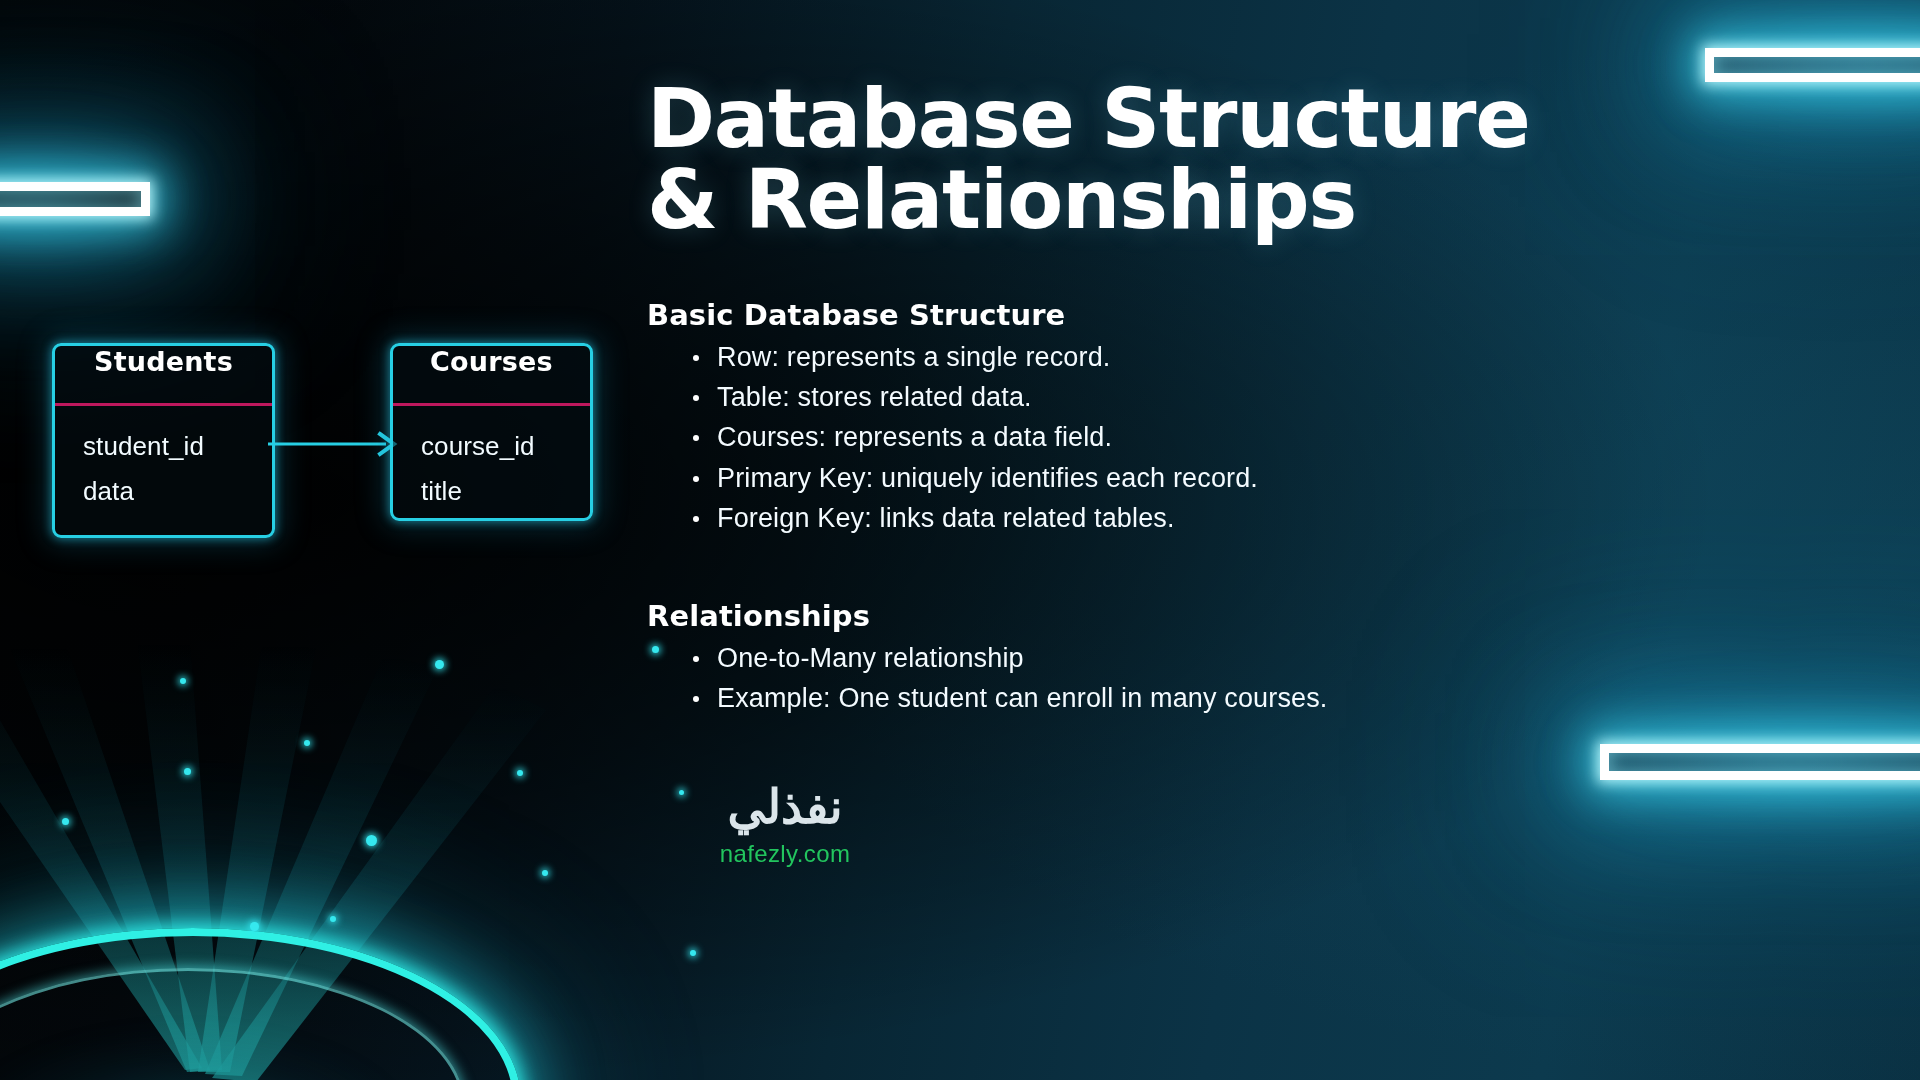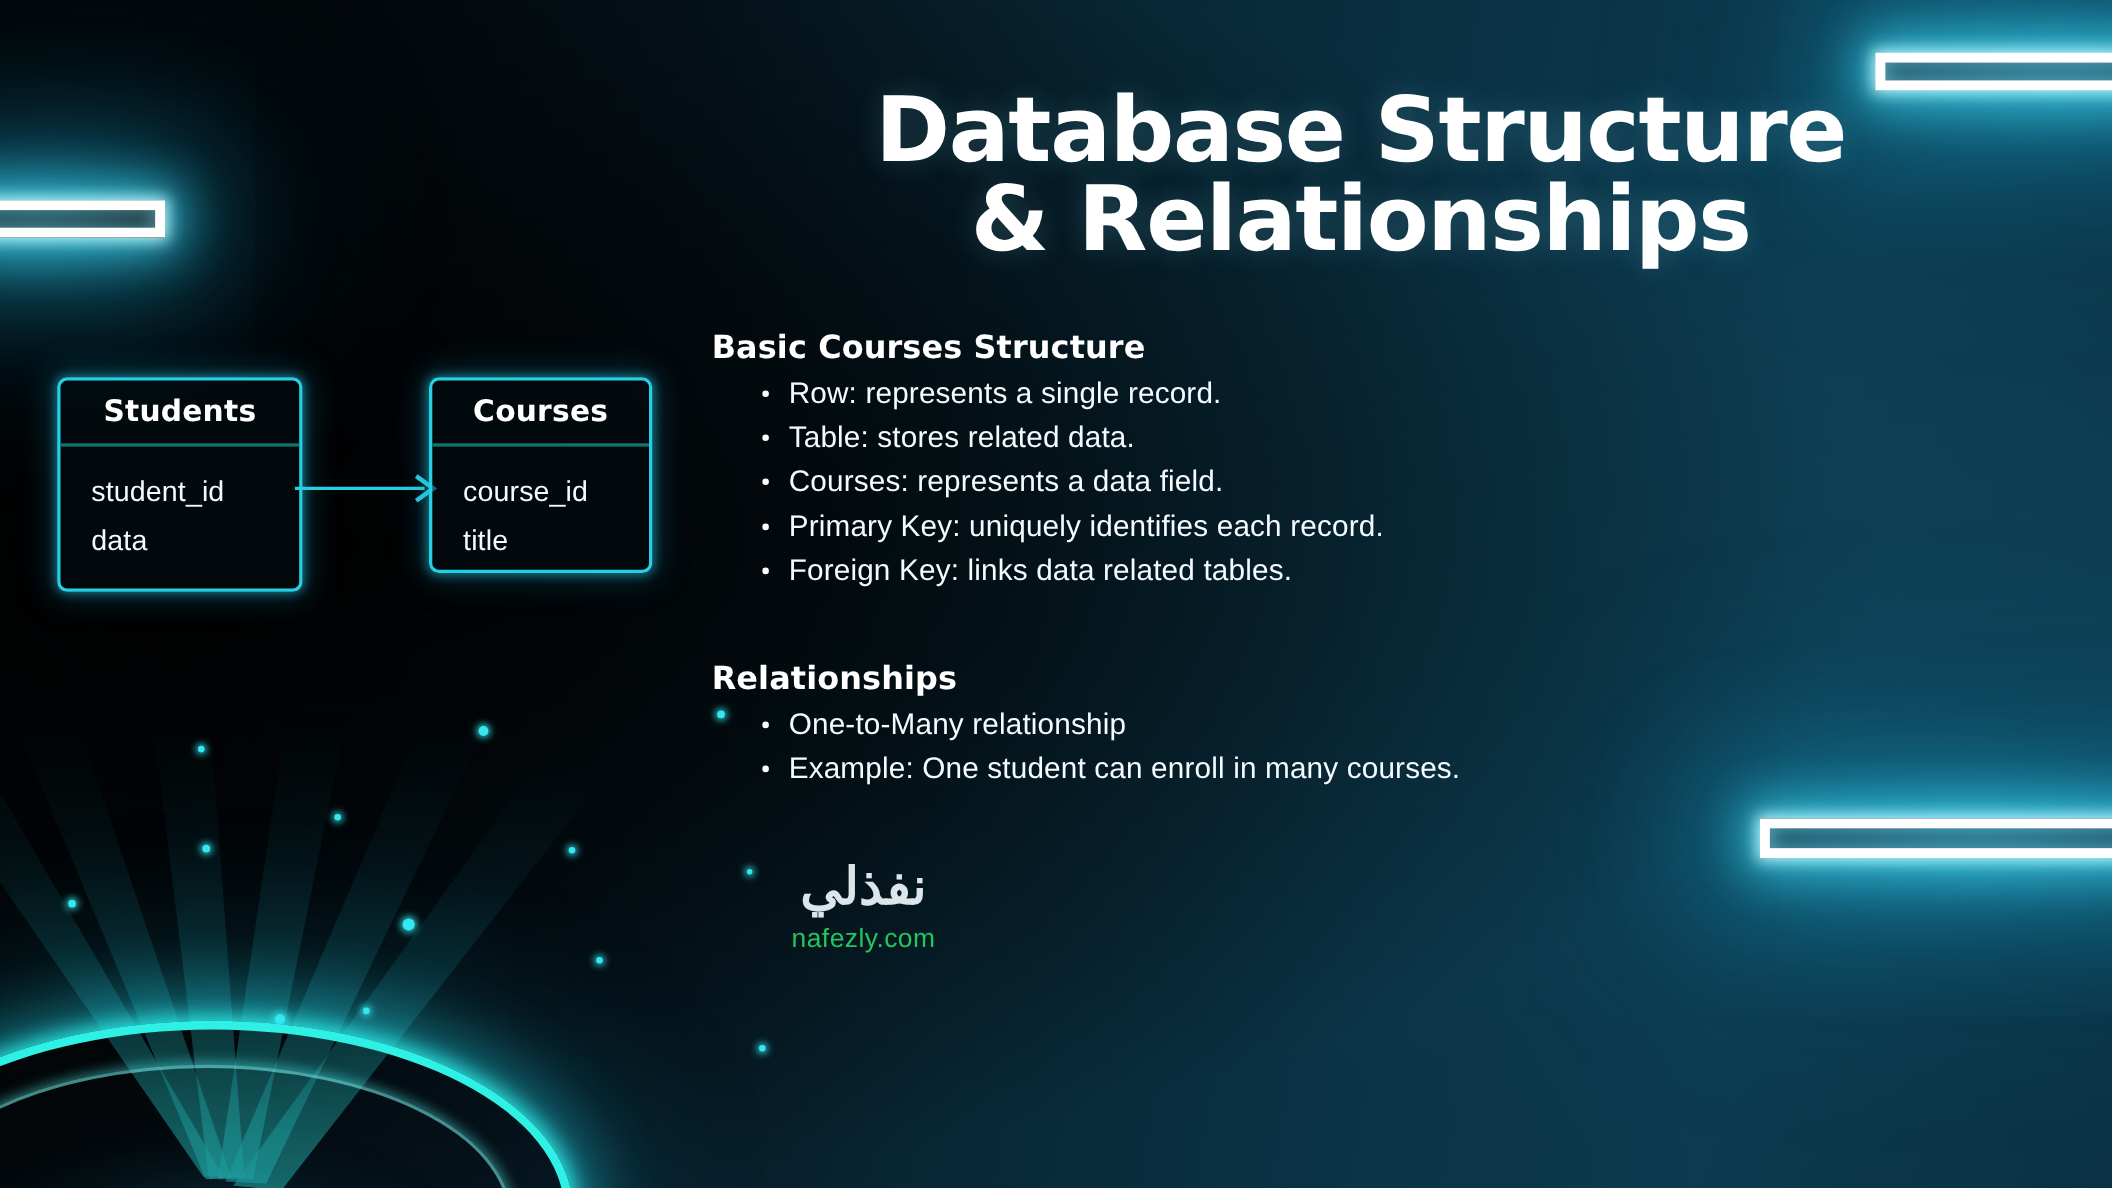--- a/index.html
+++ b/index.html
@@ -81,22 +81,22 @@
   #er-diagram{position:absolute;left:52px;top:343px;width:560px;height:200px;}
   .er-table{
     position:absolute;box-sizing:border-box;
     border:3px solid #27cfe4;border-radius:9px;
     background:rgba(3,14,20,.55);
     box-shadow:0 0 10px 1px rgba(40,200,230,.55), 0 0 30px 6px rgba(25,140,175,.28);
   }
   #table-students{left:0;top:0;width:223px;height:195px;}
   #table-courses{left:338px;top:0;width:203px;height:178px;}
   .er-head{
-    height:57px;display:flex;align-items:center;justify-content:center;
-    border-bottom:3px solid #0f766e;
+    height:57px;display:flex;justify-content:center;
+    border-bottom:3px solid #be185d;
   }
   .er-head span{
     color:#ffffff;font-weight:700;font-size:27px;letter-spacing:.2px;
     font-family:"DejaVu Sans","Liberation Sans",sans-serif;
   }
   .er-body{padding:18px 0 0 28px;}
   .er-body div{
     color:#f2fbff;font-size:26px;line-height:1.73;font-weight:400;
     font-family:"Liberation Sans",sans-serif;letter-spacing:.1px;
   }
@@ -104,21 +104,20 @@
 
   
   #content{position:absolute;left:647px;top:78px;width:1180px;}
 
   #page-title{
     color:#ffffff;font-weight:700;
     font-size:82px;line-height:.99;letter-spacing:-1.2px;
     font-family:"DejaVu Sans","Liberation Sans",sans-serif;
     margin:0;
     text-shadow:0 0 26px rgba(120,210,235,.22);
-    text-align:center;
   }
   #page-title .tline{display:block;}
 
   .section{margin-top:0;}
   #section-structure{margin-top:58px;}
   #section-relationships{margin-top:62px;}
 
   .section-heading{
     color:#ffffff;font-weight:700;font-size:29px;letter-spacing:.1px;
     font-family:"DejaVu Sans","Liberation Sans",sans-serif;
@@ -242,21 +241,21 @@
   </div>
 
   <div id="content">
 
     <h1 id="page-title">
       <span class="tline">Database Structure</span>
       <span class="tline">&amp; Relationships</span>
     </h1>
 
     <div class="section" id="section-structure">
-      <h2 class="section-heading">Basic Courses Structure</h2>
+      <h2 class="section-heading">Basic Database Structure</h2>
       <ul class="bullets">
         <li>Row: represents a single record.</li>
         <li>Table: stores related data.</li>
         <li>Courses: represents a data field.</li>
         <li>Primary Key: uniquely identifies each record.</li>
         <li>Foreign Key: links data related tables.</li>
       </ul>
     </div>
 
     <div class="section" id="section-relationships">

